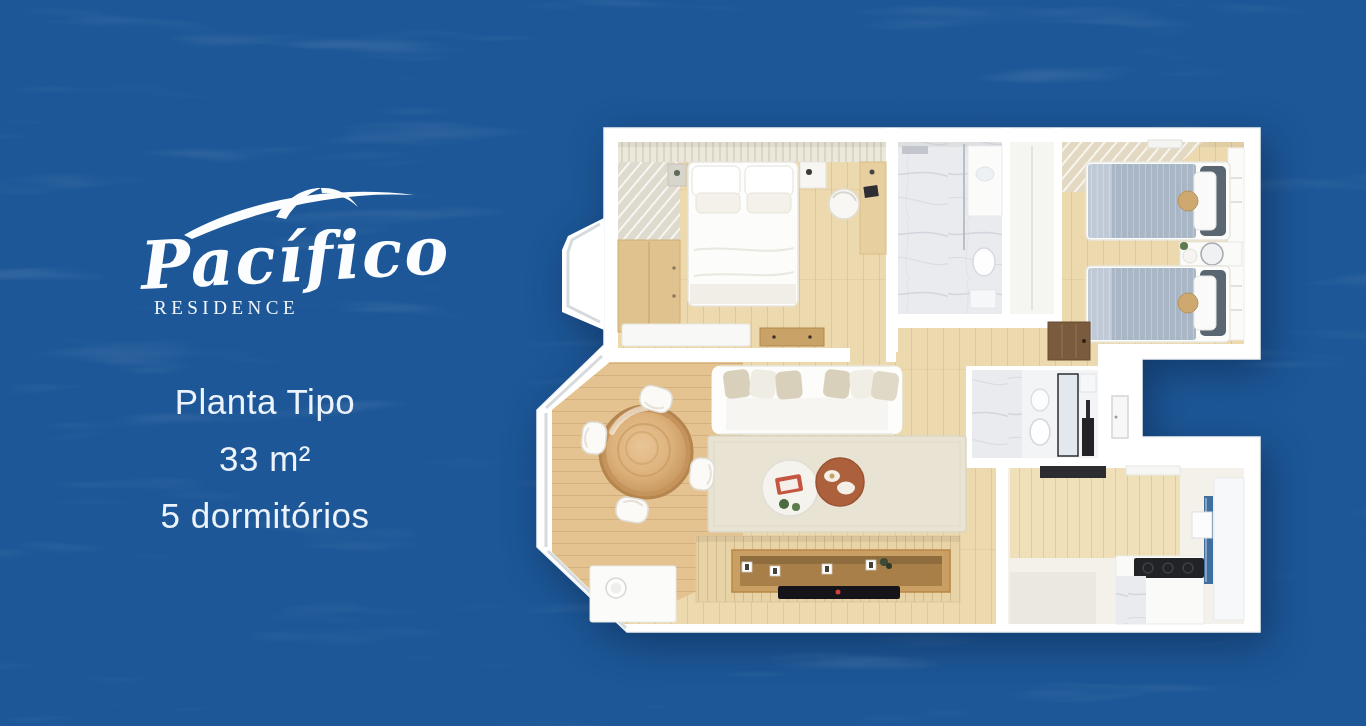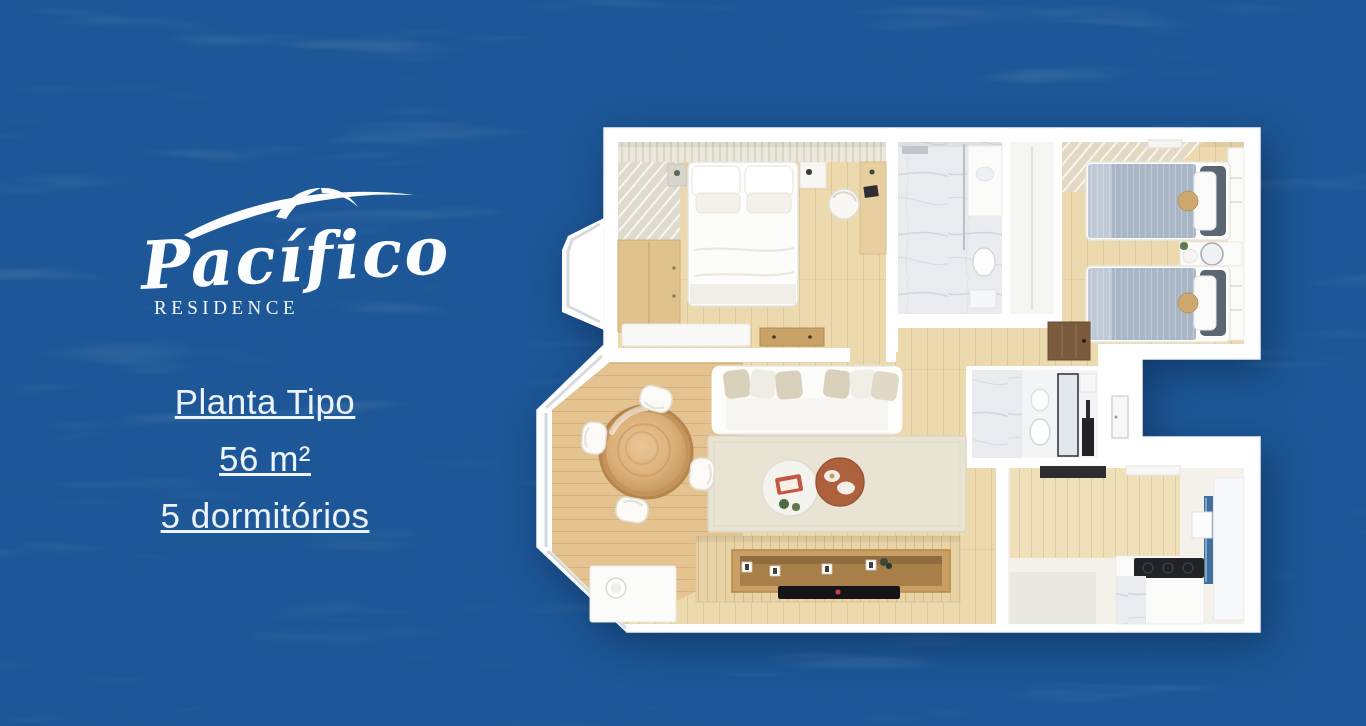--- a/index.html
+++ b/index.html
@@ -7,21 +7,21 @@
     width:1366px;height:726px;overflow:hidden;position:relative;
     background:#1d5797;
     font-family:"Liberation Sans", sans-serif;
   }
   .bg-svg{position:absolute;left:0;top:0;z-index:0;}
   .left-panel{position:absolute;left:0;top:0;width:520px;height:726px;z-index:2;}
   .logo{position:absolute;left:118px;top:183px;width:370px;height:145px;}
   .plan-info{
     position:absolute;left:35px;top:384px;width:460px;z-index:2;
     text-align:center;color:#ecf3fb;
-    font-size:35px;font-weight:400;letter-spacing:0.5px;line-height:1.0;text-decoration:underline;
+    font-size:35px;font-weight:400;letter-spacing:0.5px;line-height:1.0;
   }
   .plan-info .line{margin:0 0 22px 0;}
   .floorplan-wrap{
     position:absolute;left:528px;top:100px;width:740px;height:560px;z-index:1;
     filter:drop-shadow(8px 12px 20px rgba(4,24,54,0.45));
   }
   svg text{user-select:none;}
 </style>
 </head>
 <body>
@@ -49,21 +49,21 @@
       <path d="M66,52 C130,16 218,2 296,12 C222,8 142,26 74,56 Z" fill="#fbfdfe"></path>
       <path d="M158,34 C169,14 186,5 203,5 C189,11 177,21 168,36 Z" fill="#fbfdfe"></path>
       <path d="M203,5 C218,4 231,11 240,24 C229,14 217,10 204,10 Z" fill="#fbfdfe"></path>
     </g>
     <text x="178" y="98" text-anchor="middle" font-family="DejaVu Serif, serif" font-style="italic" font-weight="600" font-size="66" letter-spacing="2" fill="#fcfdff" transform="rotate(-3 178 86)">Pacífico</text>
     <text x="36" y="131" font-family="Liberation Serif, serif" font-size="19" letter-spacing="4.5" fill="#f3f7fc">RESIDENCE</text>
   </svg>
 
   <div class="plan-info">
     <div class="line">Planta Tipo</div>
-    <div class="line">56 m²</div>
+    <div class="line">33 m²</div>
     <div class="line">5 dormitórios</div>
   </div>
 </div>
 
 <div class="floorplan-wrap">
 <svg viewBox="0 0 740 545" width="740" height="545">
   <defs>
     <pattern id="planks" width="16" height="90" patternUnits="userSpaceOnUse">
       <rect width="16" height="90" fill="#edd9ae"></rect>
       <line x1="15.5" y1="0" x2="15.5" y2="90" stroke="rgba(146,108,52,0.16)" stroke-width="1"></line>

